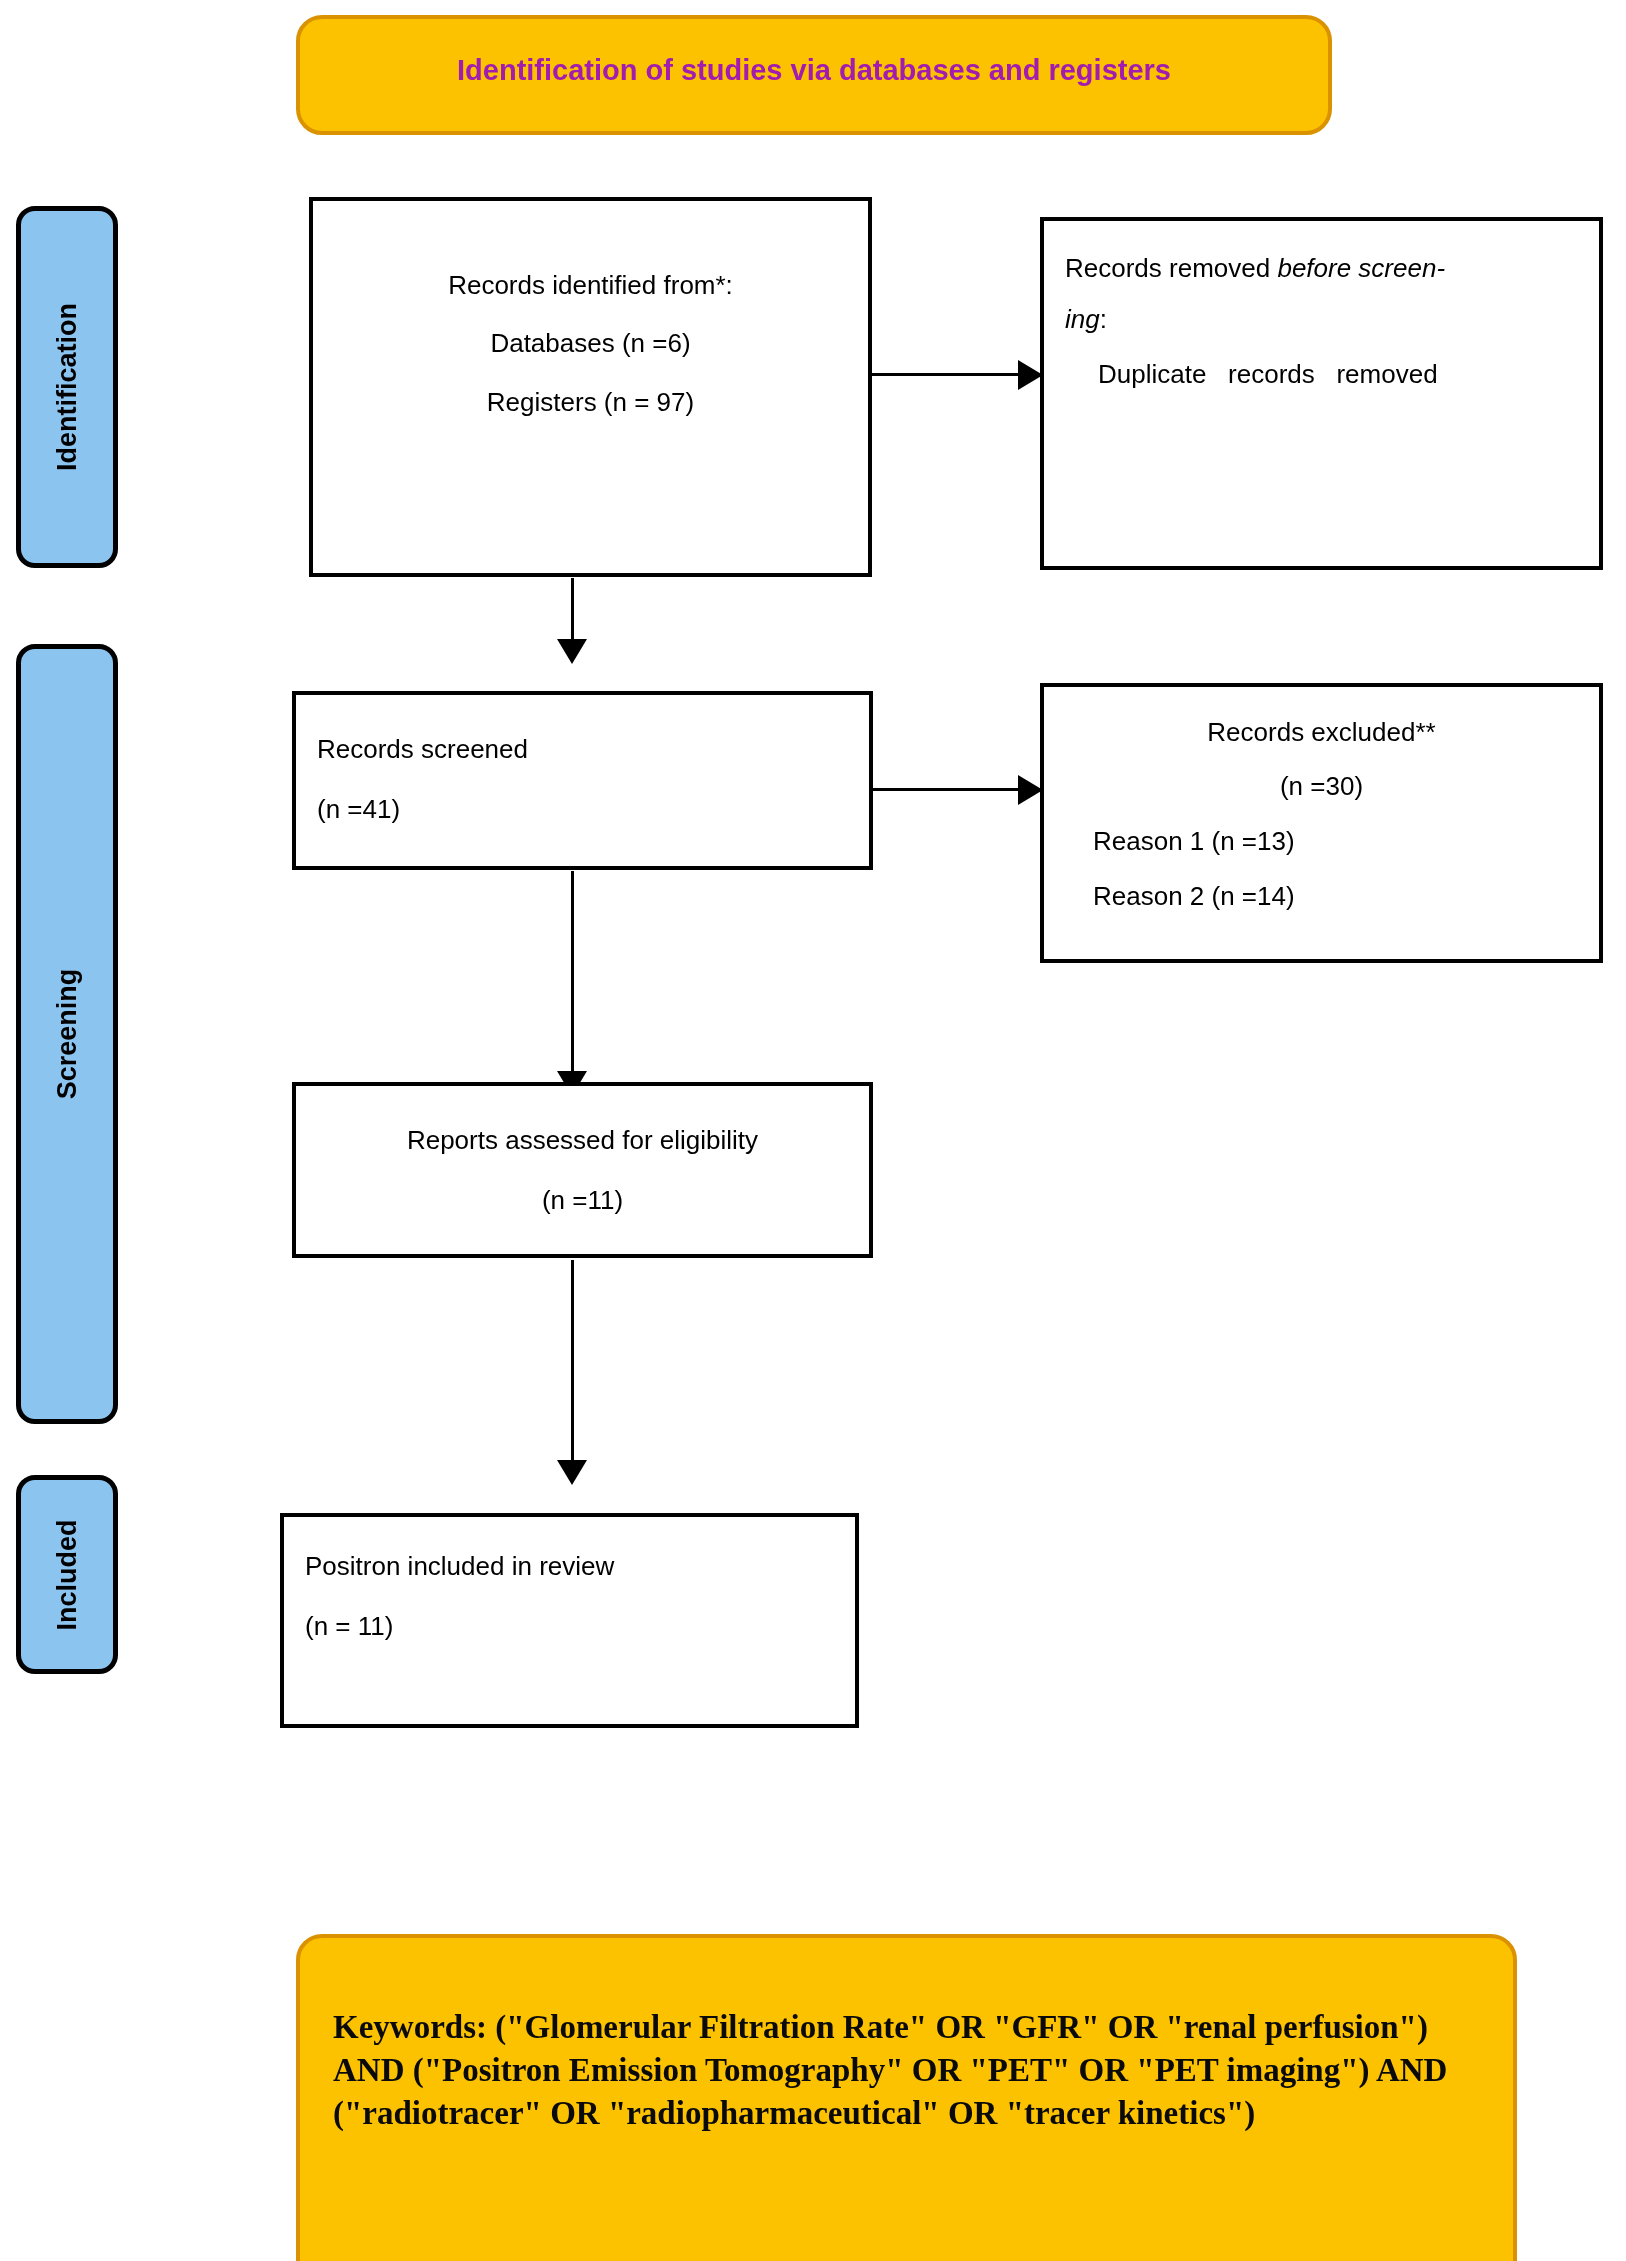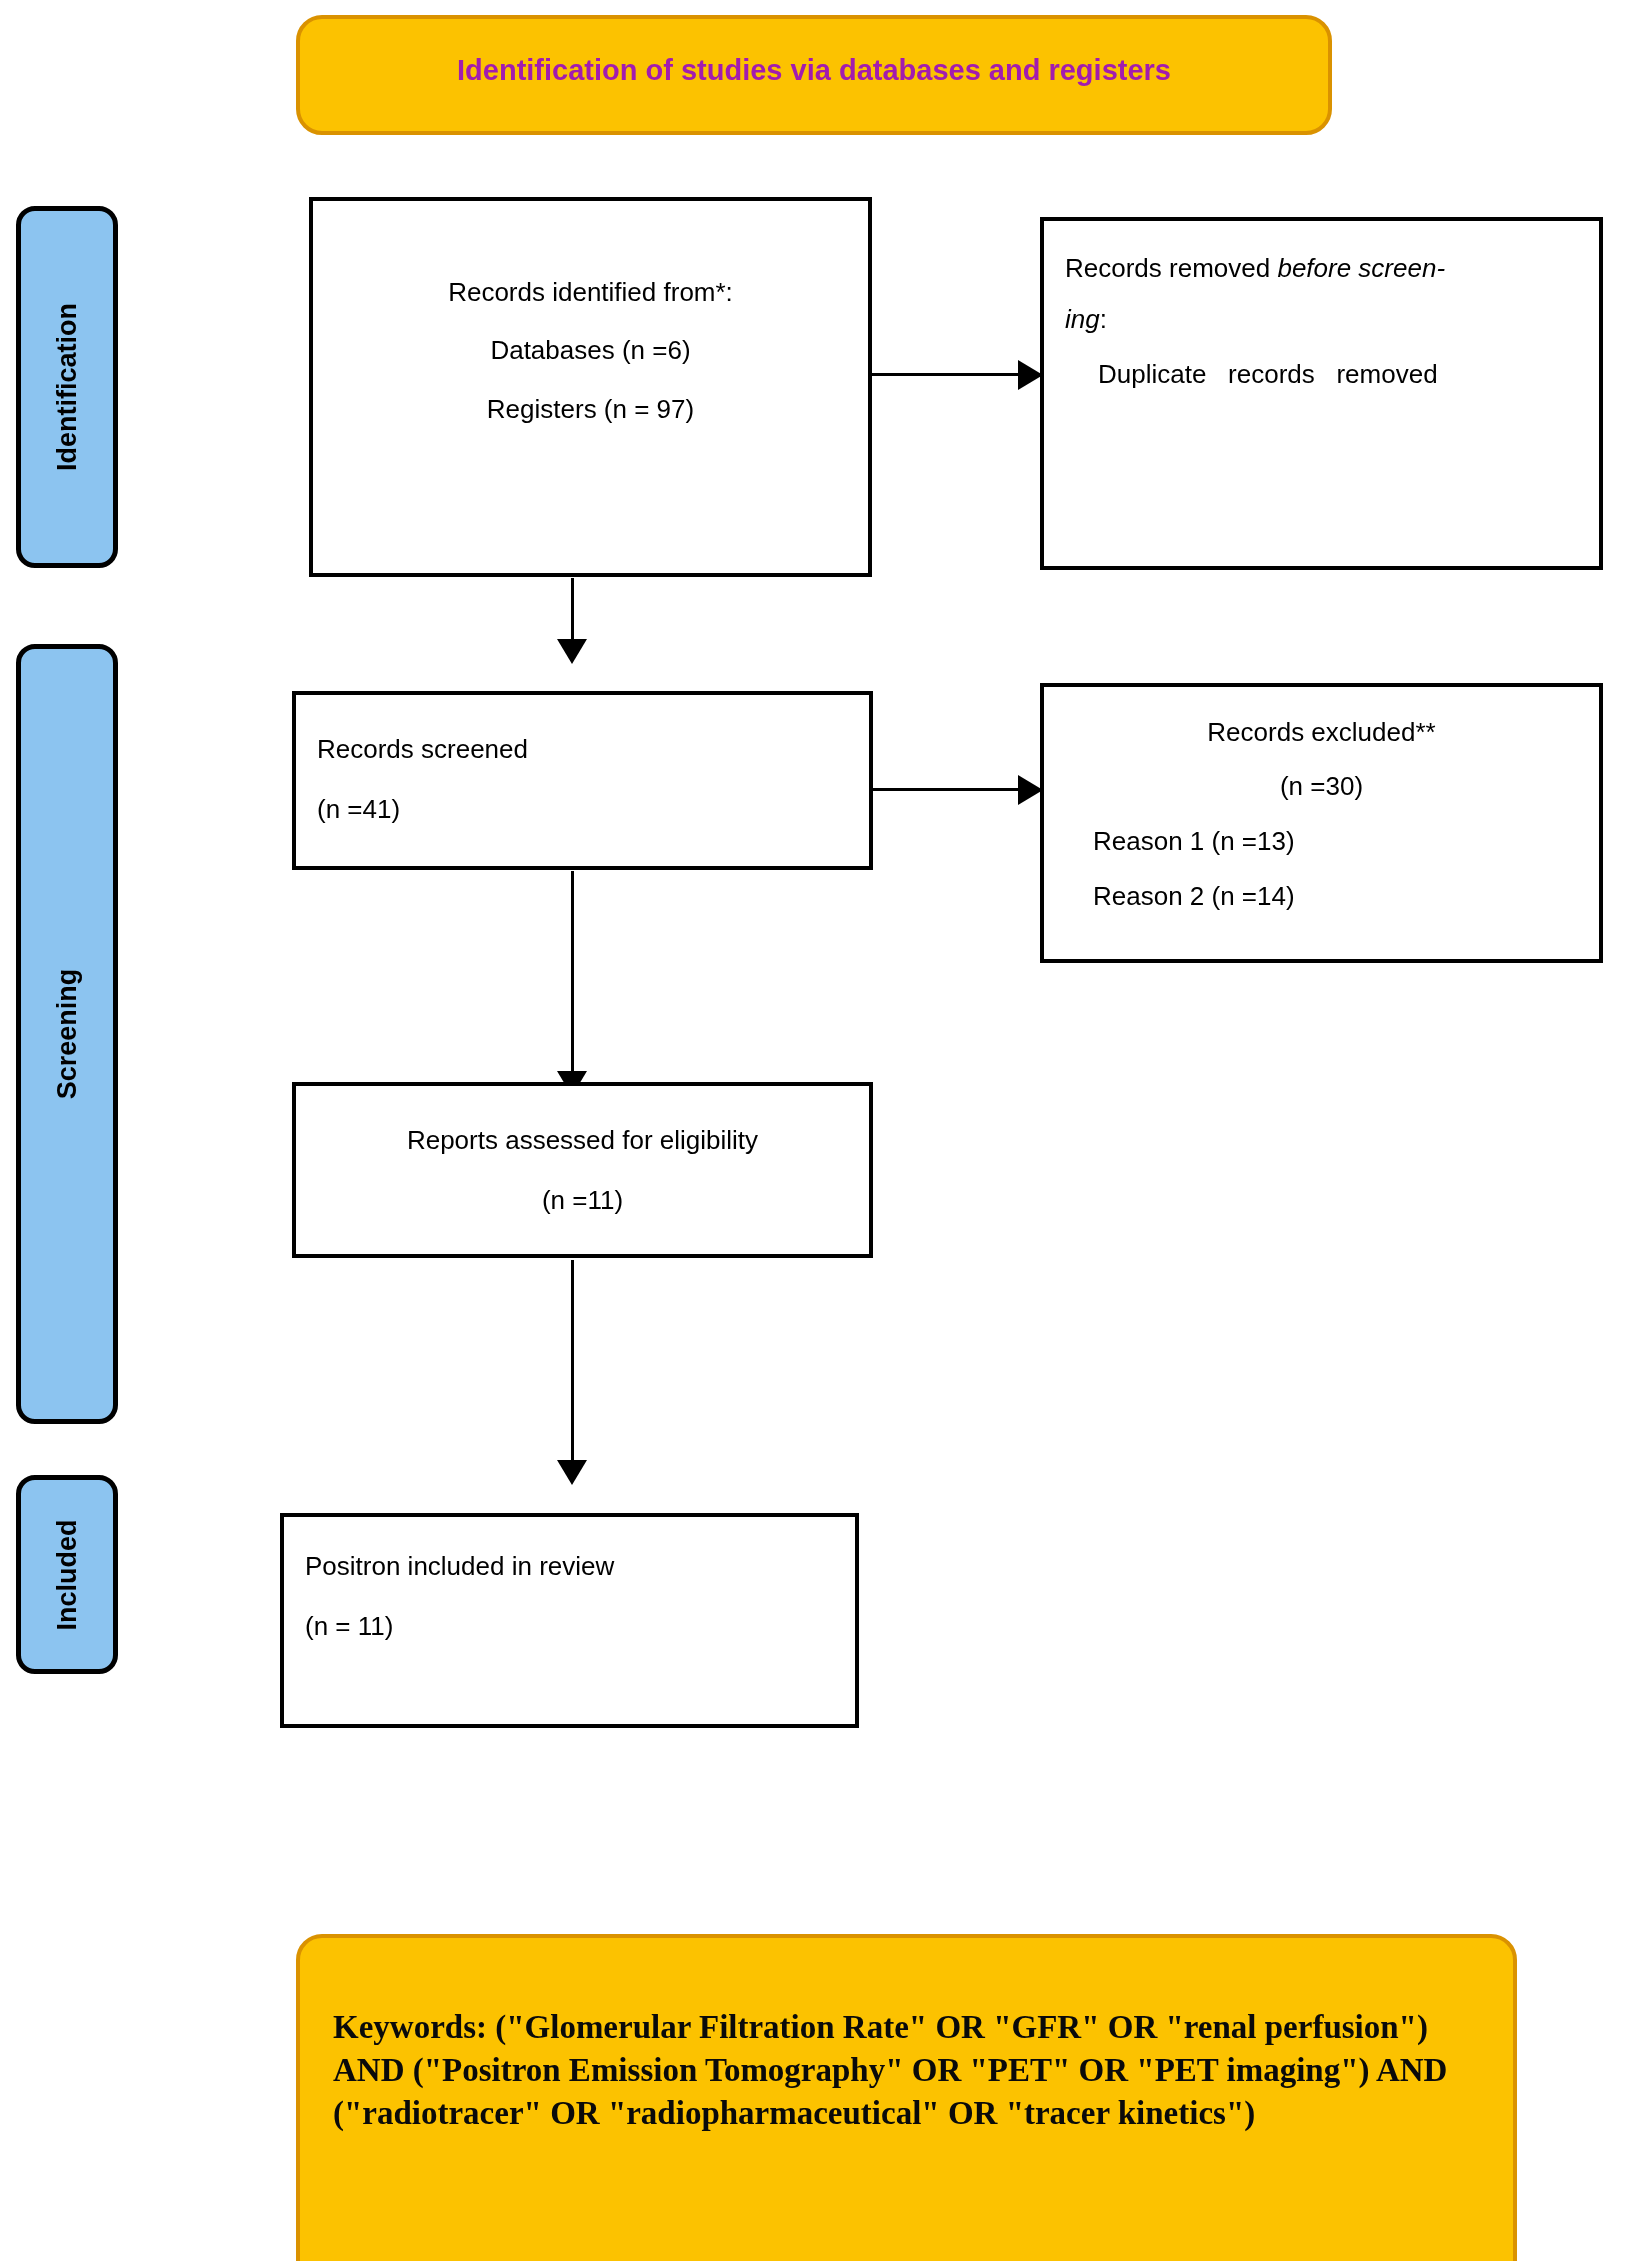--- a/index.html
+++ b/index.html
@@ -129,21 +129,21 @@
 
   <div class="stage-tab" style="left:16px; top:644px; width:102px; height:780px;">
     <div class="stage-tab-label">Screening</div>
   </div>
 
   <div class="stage-tab" style="left:16px; top:1475px; width:102px; height:199px;">
     <div class="stage-tab-label">Included</div>
   </div>
 
   <div class="flow-box" style="left:309px; top:197px; width:563px; height:380px;">
-    <div class="box-text" style="top:70px;">
+    <div class="box-text" style="top:63px;">
       <span class="line center">Records identified from*:</span>
       <span class="line center" style="margin-top:16.3px;">Databases (n =6)</span>
       <span class="line center" style="margin-top:16.3px;">Registers (n = 97)</span>
     </div>
   </div>
 
   <div class="flow-box" style="left:1040px; top:217px; width:563px; height:353px;padding-left:34px;">
     <div class="box-text" style="top:26px;">
       <span class="line left"><span>Records removed </span><i>before screen-</i></span>
       <span class="line left" style="margin-top:9px;"><i>ing</i><span>:</span></span>

